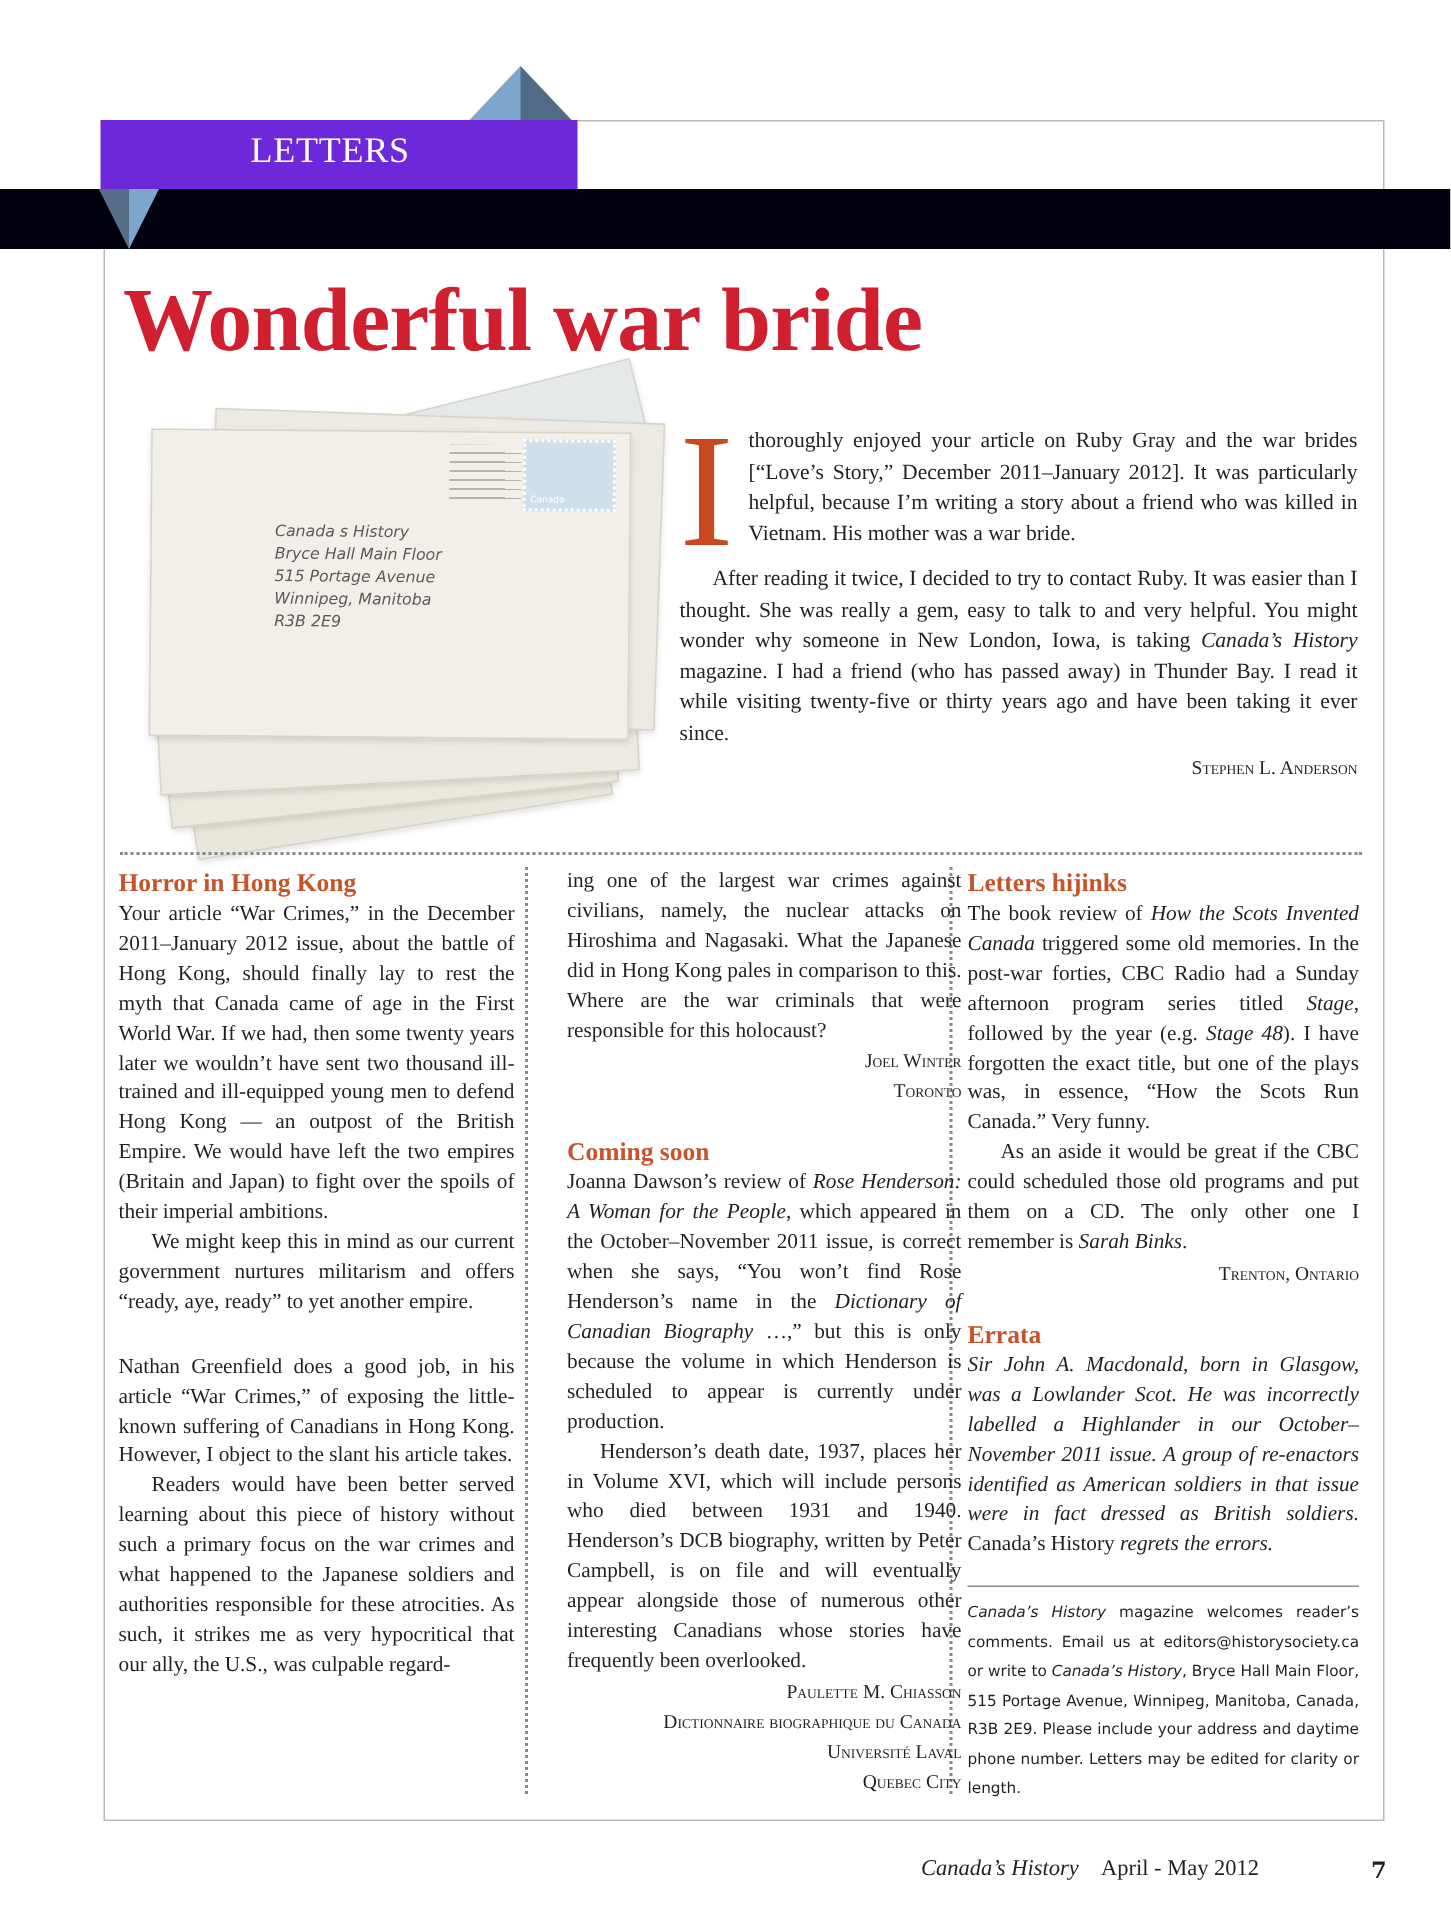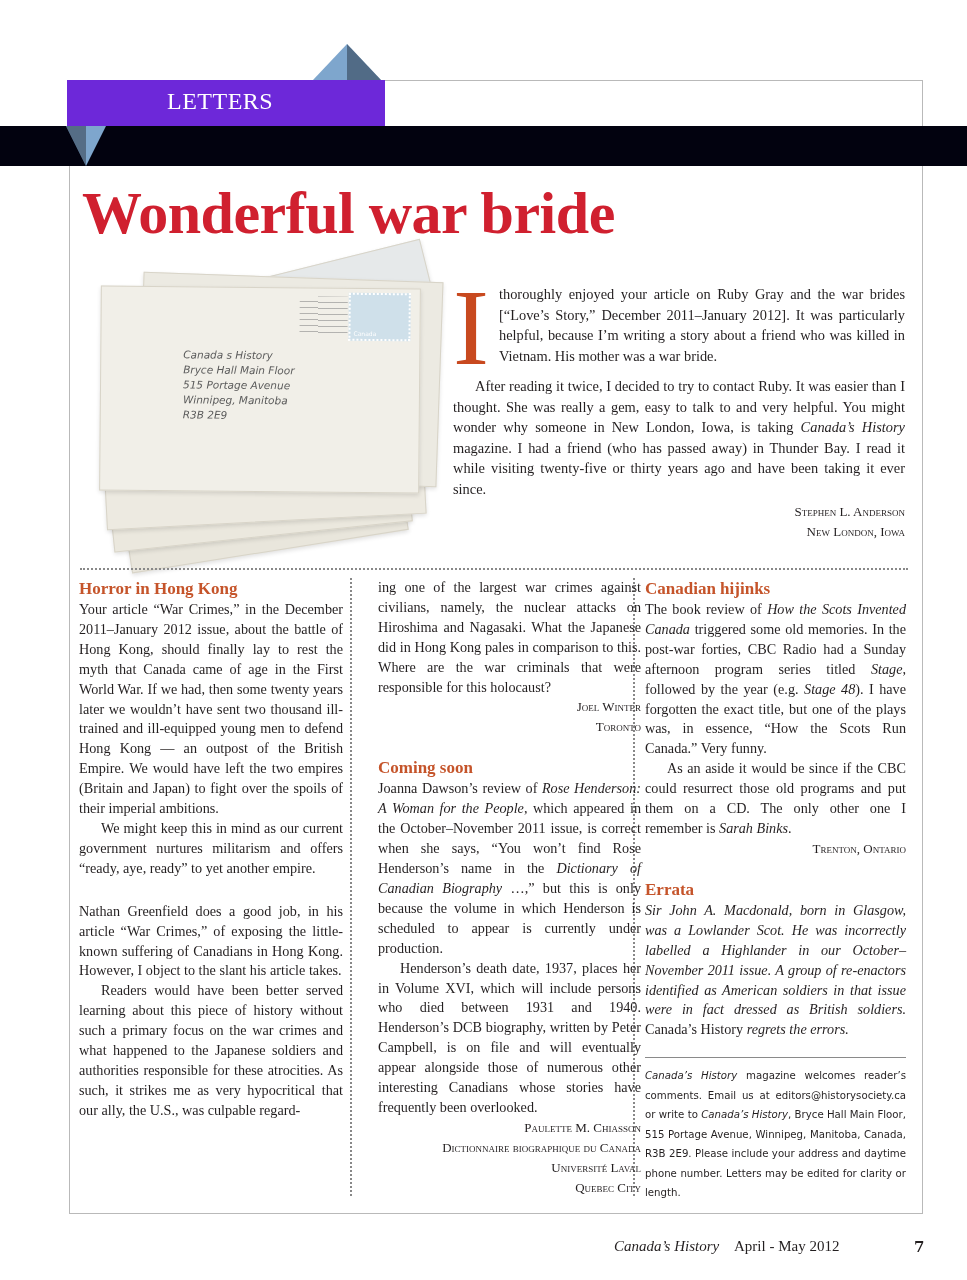--- a/index.html
+++ b/index.html
@@ -104,21 +104,20 @@
     </div>
   </div>
 </div>
 
 <div class="intro">
   <span class="dropcap">I</span>
   <p>thoroughly enjoyed your article on Ruby Gray and the war brides [“Love’s Story,” December 2011–January 2012]. It was particularly helpful, because I’m writing a story about a friend who was killed in Vietnam. His mother was a war bride.</p>
   <p class="indent" style="clear:both;"><span>After reading it twice, I decided to try to contact Ruby. It was easier than I thought. She was really a gem, easy to talk to and very helpful. You might wonder why someone in New London, Iowa, is taking </span><span class="it">Canada’s History</span><span> magazine. I had a friend (who has passed away) in Thunder Bay. I read it while visiting twenty-five or thirty years ago and have been taking it ever since.</span></p>
   <div class="sig-block">
     <div class="sig">Stephen L. Anderson</div>
-    <div class="sig">New London, Iowa</div>
   </div>
 </div>
 
 <div class="dotted-rule"></div>
 <div class="vdiv vdiv1"></div>
 <div class="vdiv vdiv2"></div>
 
 <div class="col col1">
   <h2 class="subhead">Horror in Hong Kong</h2>
   <p>Your article “War Crimes,” in the December 2011–January 2012 issue, about the battle of Hong Kong, should finally lay to rest the myth that Canada came of age in the First World War. If we had, then some twenty years later we wouldn’t have sent two thousand ill-trained and ill-equipped young men to defend Hong Kong — an outpost of the British Empire. We would have left the two empires (Britain and Japan) to fight over the spoils of their imperial ambitions.</p>
@@ -136,23 +135,23 @@
   <h2 class="subhead">Coming soon</h2>
   <p><span>Joanna Dawson’s review of </span><span class="it">Rose Henderson: A Woman for the People</span><span>, which appeared in the October–November 2011 issue, is correct when she says, “You won’t find Rose Henderson’s name in the </span><span class="it">Dictionary of Canadian Biography</span><span> …,” but this is only because the volume in which Henderson is scheduled to appear is currently under production.</span></p>
   <p class="indent">Henderson’s death date, 1937, places her in Volume XVI, which will include persons who died between 1931 and 1940. Henderson’s DCB biography, written by Peter Campbell, is on file and will eventually appear alongside those of numerous other interesting Canadians whose stories have frequently been overlooked.</p>
   <div class="sig">Paulette M. Chiasson</div>
   <div class="sig">Dictionnaire biographique du Canada</div>
   <div class="sig">Université Laval</div>
   <div class="sig">Quebec City</div>
 </div>
 
 <div class="col col3">
-  <h2 class="subhead">Canadian hijinks</h2>
+  <h2 class="subhead">Letters hijinks</h2>
   <p><span>The book review of </span><span class="it">How the Scots Invented Canada</span><span> triggered some old memories. In the post-war forties, CBC Radio had a Sunday afternoon program series titled </span><span class="it">Stage</span><span>, followed by the year (e.g. </span><span class="it">Stage 48</span><span>). I have forgotten the exact title, but one of the plays was, in essence, “How the Scots Run Canada.” Very funny.</span></p>
-  <p class="indent"><span>As an aside it would be since if the CBC could resurrect those old programs and put them on a CD. The only other one I remember is </span><span class="it">Sarah Binks</span><span>.</span></p>
+  <p class="indent"><span>As an aside it would be great if the CBC could scheduled those old programs and put them on a CD. The only other one I remember is </span><span class="it">Sarah Binks</span><span>.</span></p>
   <div class="sig">Trenton, Ontario</div>
   <div class="gap" style="height:20px;"></div>
   <h2 class="subhead">Errata</h2>
   <p><span class="it">Sir John A. Macdonald, born in Glasgow, was a Lowlander Scot. He was incorrectly labelled a Highlander in our October–November 2011 issue. A group of re-enactors identified as American soldiers in that issue were in fact dressed as British soldiers.</span><span> Canada’s History </span><span class="it">regrets the errors.</span></p>
   <div class="note-rule"></div>
   <p class="note"><span class="it">Canada’s History</span><span> magazine welcomes reader’s comments. Email us at editors@historysociety.ca or write to </span><span class="it">Canada’s History</span><span>, Bryce Hall Main Floor, 515 Portage Avenue, Winnipeg, Manitoba, Canada, R3B 2E9. Please include your address and daytime phone number. Letters may be edited for clarity or length.</span></p>
 </div>
 
 <div class="footer">
   <span class="footer-mag">Canada’s History</span>

